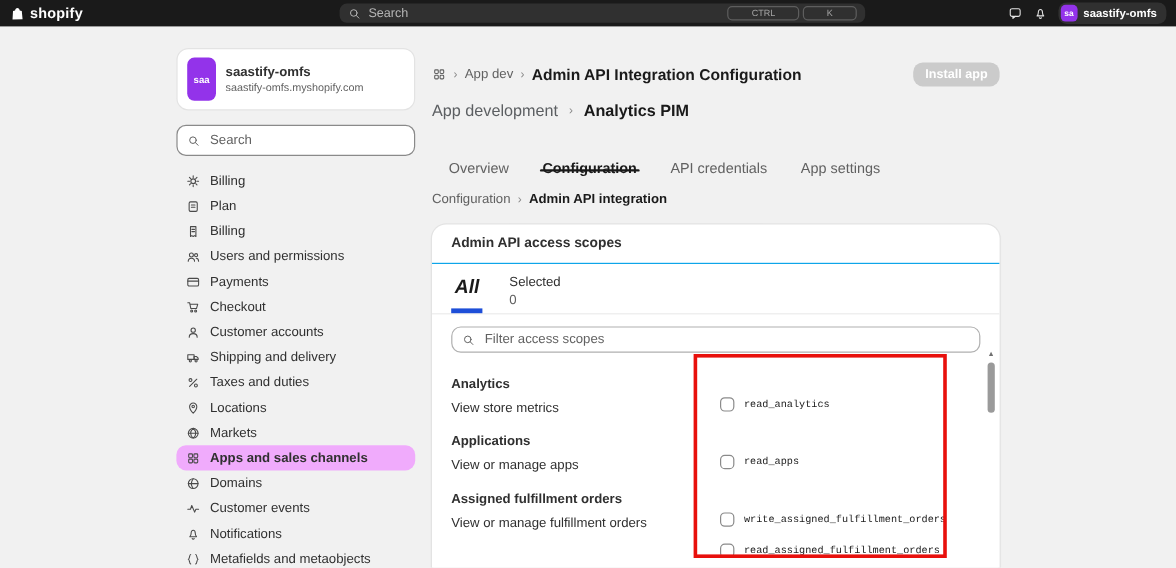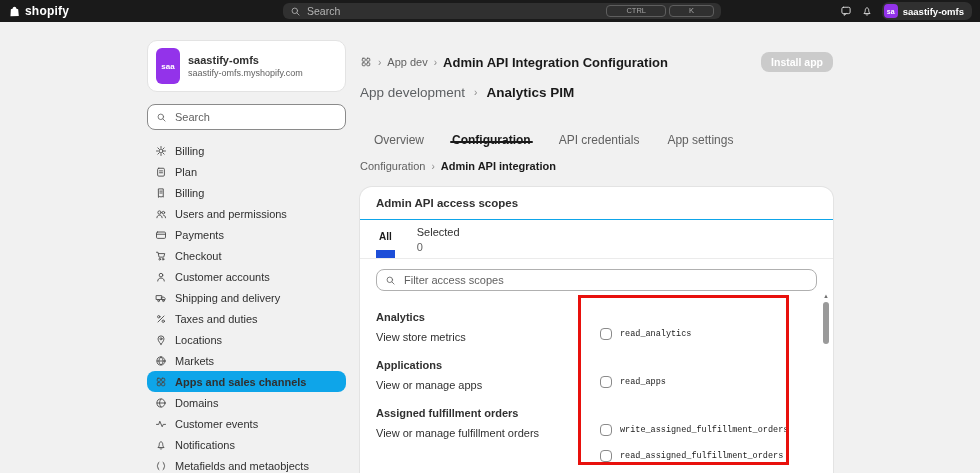--- a/index.html
+++ b/index.html
@@ -31,21 +31,21 @@
   .store-card{background:#fff;border:1px solid #e3e3e3;border-radius:10px;padding:7px 8px;display:flex;gap:8px;align-items:center;}
   .avatar{width:24px;height:36px;border-radius:6px;color:#fff;font-size:8px;font-weight:700;display:flex;align-items:center;justify-content:center;flex-shrink:0;}
   .store-name{font-size:11px;font-weight:700;color:#303030;line-height:12px;}
   .store-domain{font-size:9px;color:#616161;margin-top:2px;}
   .side-search{margin-top:12px;height:24px;border:1px solid #8a8a8a;border-radius:8px;background:#fff;display:flex;align-items:center;gap:6px;padding:0 8px;color:#616161;}
   .side-search input{border:none;outline:none;background:transparent;font-size:11px;color:#303030;width:100%;font-family:inherit;}
   .side-search input::placeholder{color:#616161;}
   .side-menu{margin-top:10px;}
   .side-item{display:flex;align-items:center;gap:8px;height:21px;padding:0 8px;border-radius:8px;font-size:11px;color:#303030;cursor:pointer;}
   .side-item .icon{color:#4a4a4a;display:flex;}
-  .side-item.selected{background:#0ea5e9;font-weight:600;}
+  .side-item.selected{background:#f0abfc;font-weight:600;}
   
   .main{flex:1;min-width:0;position:relative;}
   .crumb-row{display:flex;align-items:center;gap:6px;margin-top:12px;height:20px;}
   .crumb-muted{font-size:11px;color:#616161;white-space:nowrap;}
   .chev{color:#8a8a8a;font-size:10px;}
   .chev::before{content:"\203A";}
   .page-title{font-size:13px;font-weight:700;color:#1a1a1a;white-space:nowrap;}
   .install-btn{margin-left:auto;background:#cbcbcb;color:#fff;border:none;border-radius:8px;font-size:10.5px;font-weight:600;padding:4px 10px;cursor:default;font-family:inherit;}
   .subtitle-row{margin-top:12px;display:flex;align-items:center;gap:9px;font-size:13.5px;height:17px;text-align:center;}
   .sub-parent{color:#5c5f62;}
@@ -53,21 +53,21 @@
   .tabs{display:flex;gap:24px;margin-top:16px;padding:0 12px;height:26px;}
   .tab{font-size:12px;color:#616161;padding:5px 2px 8px;position:relative;cursor:pointer;margin-top:11px;}
   .tab.active{color:#1a1a1a;font-weight:600;}
   .tab.active::after{content:"";position:absolute;left:0;right:0;bottom:0;height:2.5px;border-radius:2px;background:#1a1a1a;}
   .sub-crumb{margin-top:16px;display:flex;gap:6px;align-items:center;font-size:11px;height:14px;}
   .sub-crumb .cur{font-weight:700;color:#1a1a1a;}
   
   .card{margin-top:14px;background:#fff;border-radius:12px;box-shadow:0 0 0 1px #e3e3e3,0 1px 2px rgba(0,0,0,.06);position:relative;height:470px;overflow:hidden;}
   .card-head{padding:10px 16px;font-size:11.5px;font-weight:700;border-bottom:1px solid #0ea5e9;}
   .card-tabs{display:flex;align-items:flex-end;gap:22px;padding:6px 16px 0;border-bottom:1px solid #ebebeb;}
-  .ctab-all{font-size:10px;font-weight:600;color:#1a1a1a;padding:5px 3px 8px;border-bottom:8px solid #1d4ed8;cursor:pointer;}
+  .ctab-all{font-size:16px;font-weight:600;color:#1a1a1a;padding:5px 3px 8px;border-bottom:4px solid #1d4ed8;cursor:pointer;font-style:italic;}
   .ctab-selected{font-size:11px;color:#303030;padding-bottom:5px;cursor:pointer;}
   .ctab-selected .cnt{display:block;color:#616161;margin-top:3px;font-weight:400;}
   .filter-row{padding:10px 16px 8px;}
   .filter{height:20px;border:1px solid #b0b0b0;border-radius:8px;display:flex;align-items:center;gap:6px;padding:0 8px;color:#616161;}
   .filter input{border:none;outline:none;background:transparent;font-size:11px;width:100%;color:#303030;font-family:inherit;}
   .filter input::placeholder{color:#616161;}
   .scope-list{padding:4px 0;}
   .group{display:flex;padding:7px 16px;}
   .g-left{width:224px;flex-shrink:0;}
   .g-name{font-size:11px;font-weight:700;color:#303030;line-height:14px;}

